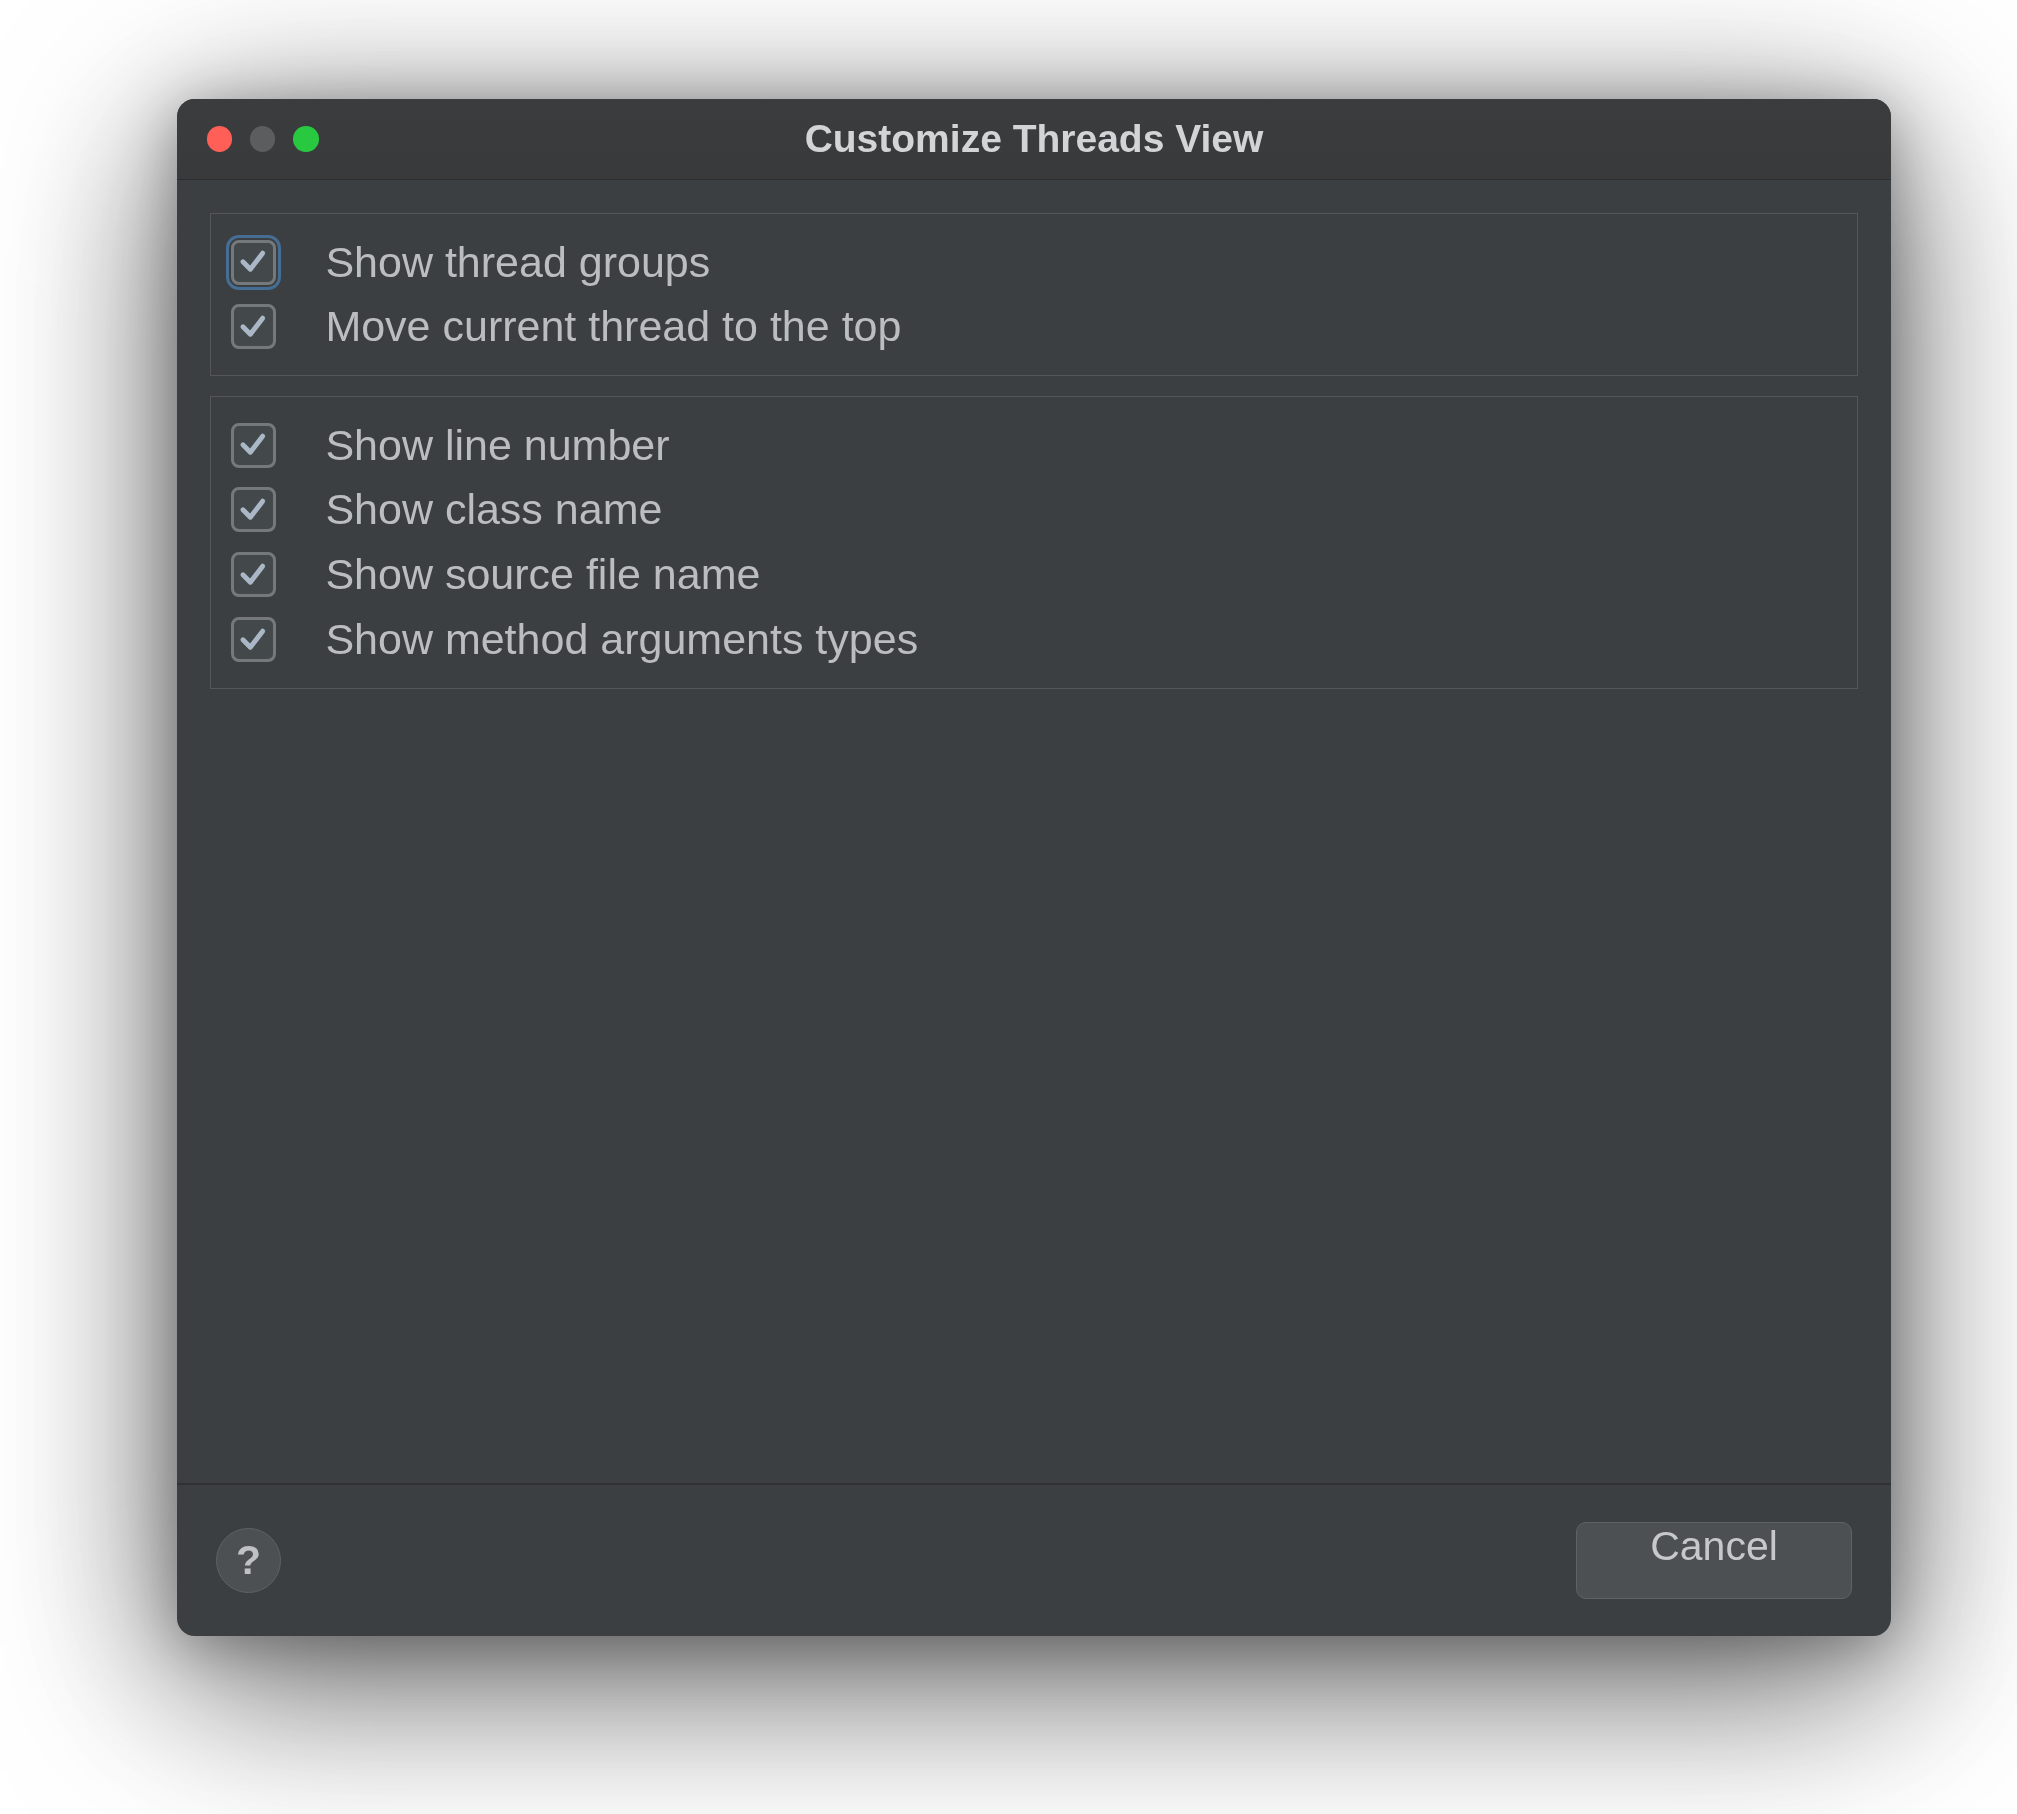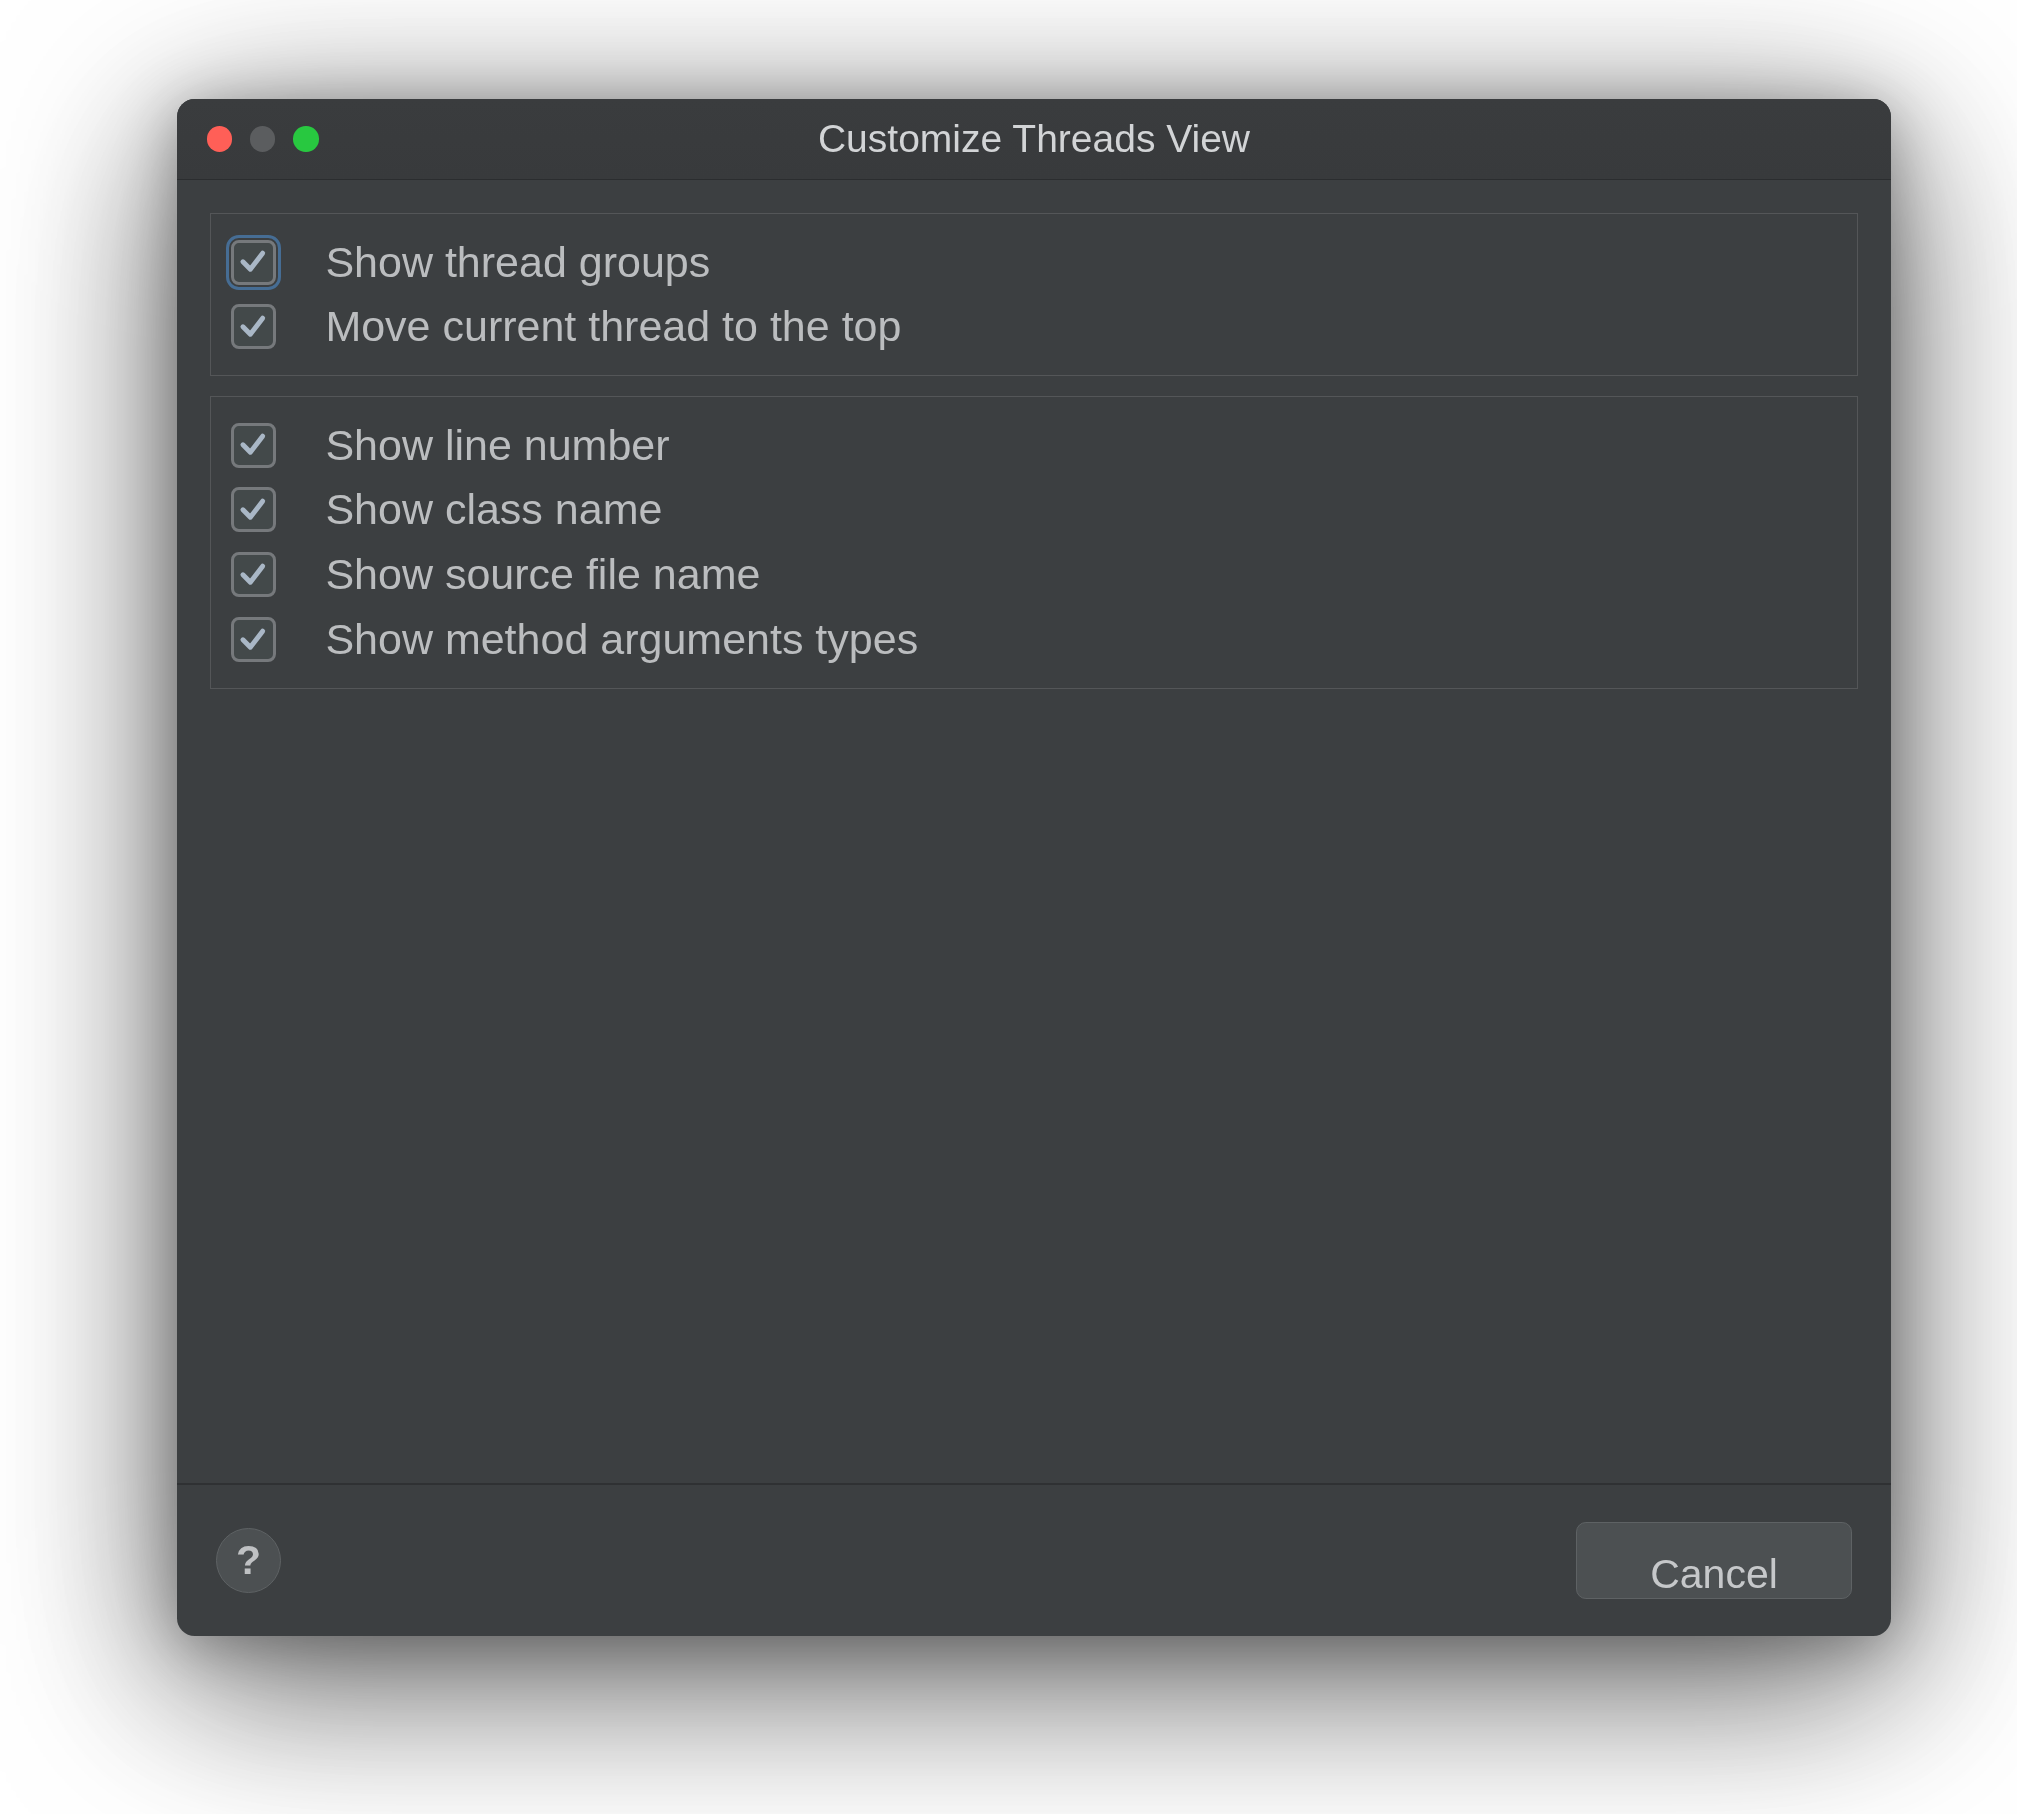--- a/index.html
+++ b/index.html
@@ -52,21 +52,21 @@
     .tl-close { background: #ff5f57; }
     .tl-min { background: #5b5d5f; }
     .tl-max { background: #28c840; }
     .title {
       position: absolute;
       left: 0;
       right: 0;
       text-align: center;
       color: #d2d4d6;
       font-size: 39px;
-      font-weight: 400;
+      font-weight: 700;
       pointer-events: none;
     }
     .content {
       flex: 1;
       padding: 33px;
       display: flex;
       flex-direction: column;
       gap: 19.7px;
     }
     .group {
@@ -132,21 +132,21 @@
       cursor: pointer;
       font-weight: 600;
     }
     .spacer { flex: 1; }
     .btn {
       height: 77px;
       min-width: 276px;
       border-radius: 9.9px;
       font-size: 41px;
       display: flex;
-      align-items: flex-end;
+      align-items: flex-start;
       justify-content: center;
       cursor: pointer;
     }
     .btn-cancel {
       background: #4c5052;
       border: 1px solid #5e6264;
       color: #c6c8ca;
     }
     .btn-ok {
       background: #365880;

